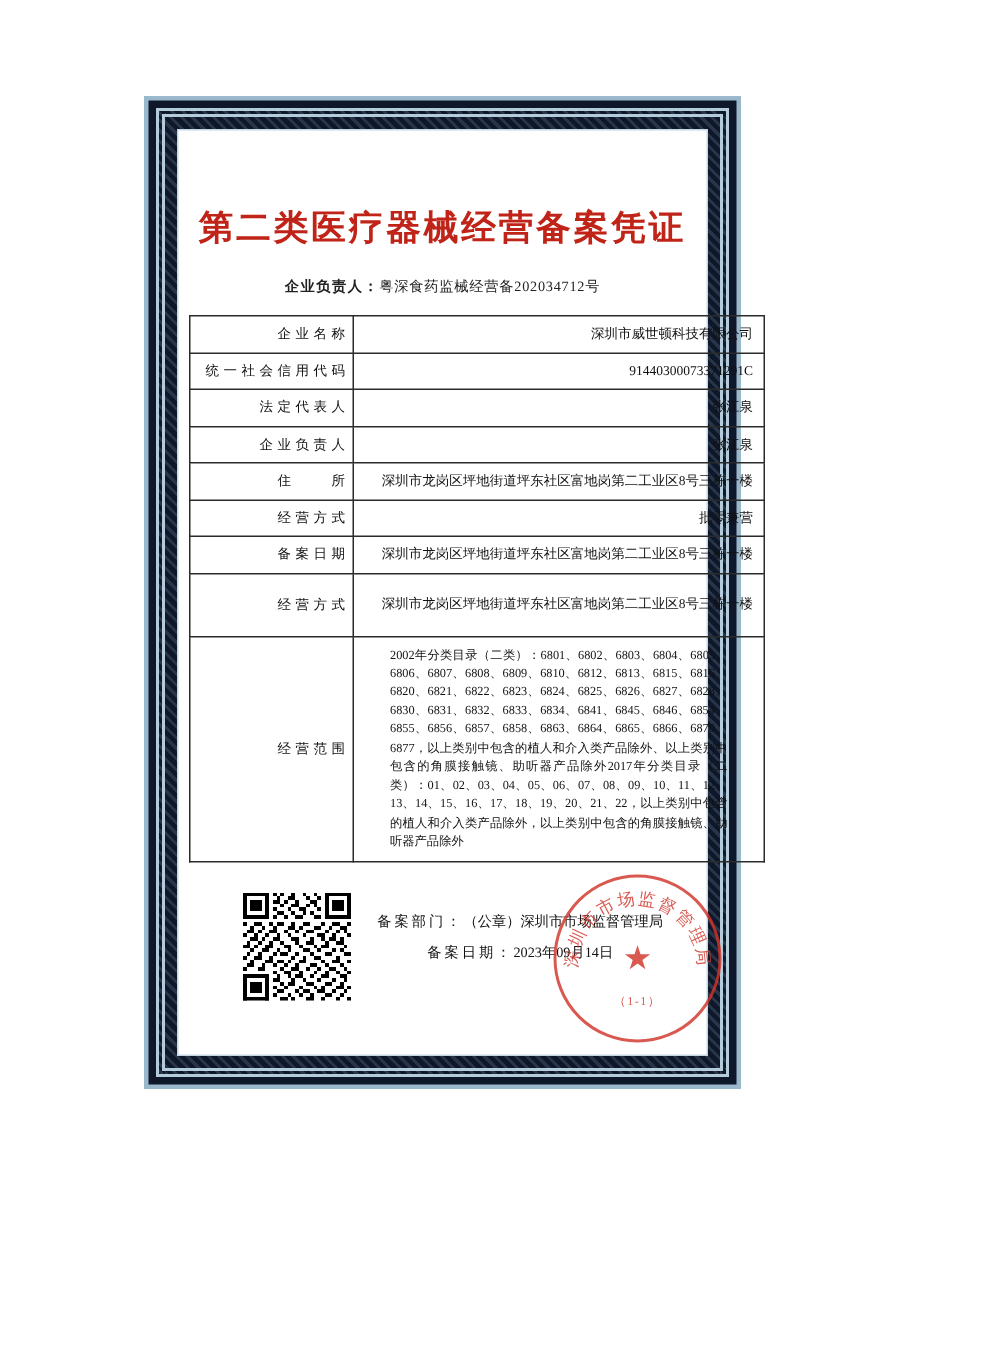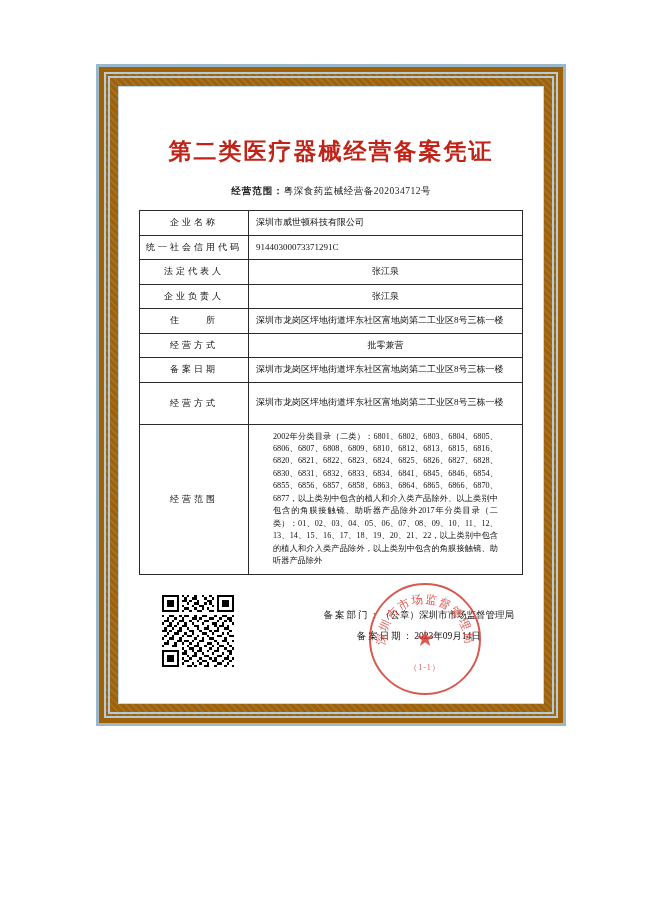--- a/index.html
+++ b/index.html
@@ -17,23 +17,23 @@
     position: relative;
     width: 662px;
     height: 909px;
     background: #ffffff;
   }
   
   .cert-frame {
     position: absolute;
     left: 96px;
     top: 64px;
-    width: 470px;
+    width: 398px;
     height: 662px;
-    background: #a16207;
+    background: #0f172a;
     border: 3px solid #9ab8cc;
     box-sizing: border-box;
     padding: 5px;
   }
   .cert-frame-inner {
     position: relative;
     width: 100%;
     height: 100%;
     border: 6px double #b3cbdb;
     box-sizing: border-box;
@@ -80,36 +80,37 @@
     margin: 12px auto 0 auto;
     border-collapse: collapse;
     width: 384px;
     table-layout: fixed;
   }
   table.cert-table td {
     border: 1px solid #2b2b2b;
     font-size: 9px;
     color: #111;
     vertical-align: middle;
+    text-align: right;
   }
   td.k {
     width: 104px;
     text-align: center;
     font-size: 11px;
     letter-spacing: 3px;
     padding: 5px 2px;
     font-weight: normal;
   }
   td.v {
     padding: 5px 7px;
     font-size: 9px;
     line-height: 1.5;
   }
   td.v.center {
-    text-align: center;
+    text-align: right;
   }
   td.v.scope {
     padding: 6px 24px;
     line-height: 1.52;
     font-size: 8.2px;
     text-align: justify;
   }
   .sig-area {
     position: relative;
     margin-top: 14px;
@@ -186,21 +187,21 @@
 <body>
 
 <div class="page">
   <div class="cert-frame">
     <div class="cert-frame-inner">
       <div class="cert-body">
 
         <div class="cert-title">第二类医疗器械经营备案凭证</div>
 
         <div class="cert-subline">
-          <span class="lbl">经营范围：</span><span>粤深食药监械经营备202034712号</span>
+          <span class="lbl">企业负责人：</span><span>粤深食药监械经营备202034712号</span>
         </div>
 
         <table class="cert-table">
           <tbody>
             <tr>
               <td class="k">企业名称</td>
               <td class="v">深圳市威世顿科技有限公司</td>
             </tr>
             <tr>
               <td class="k">统一社会信用代码</td>

